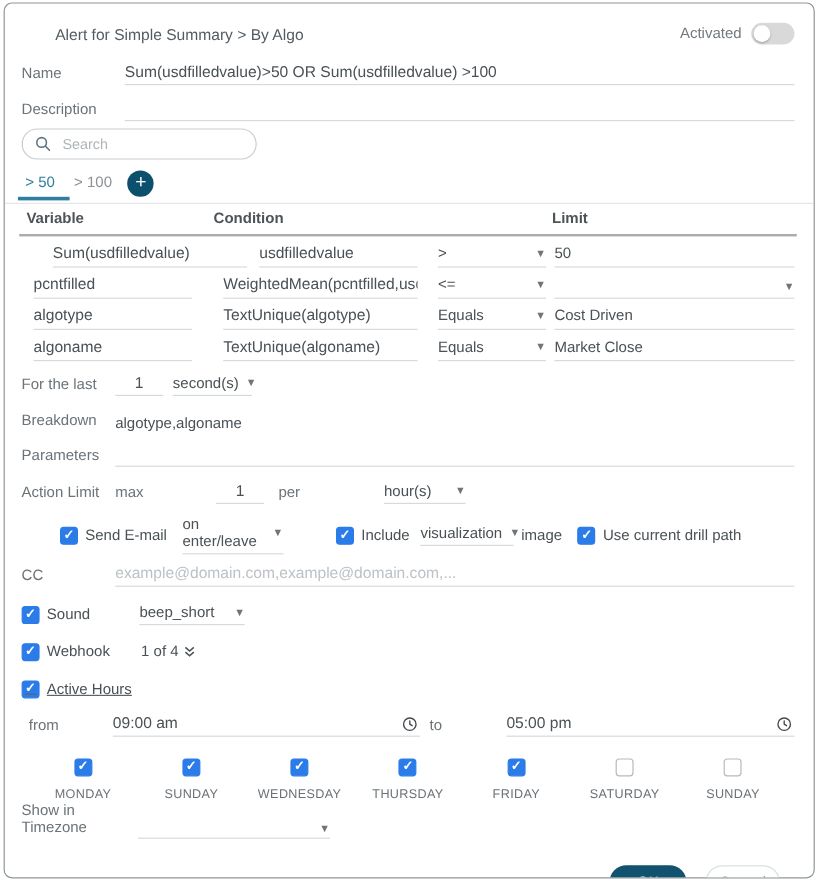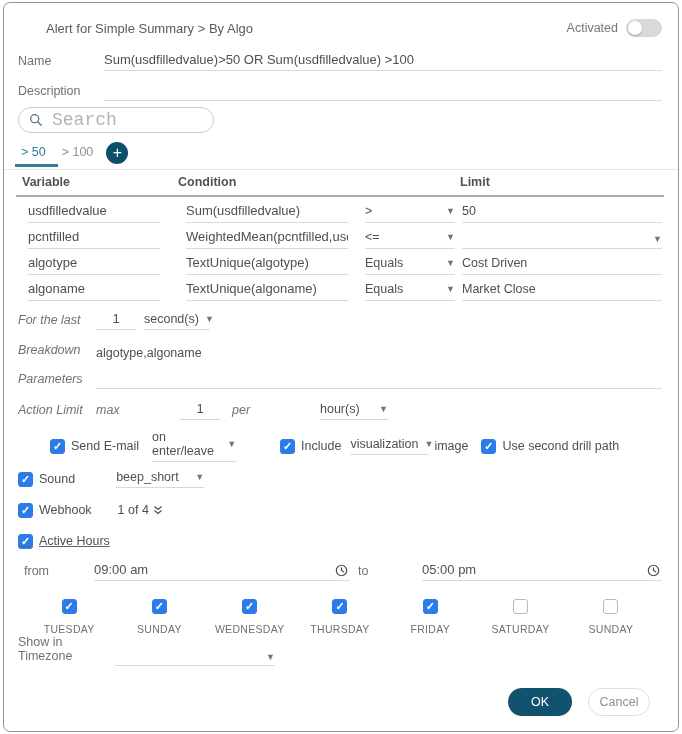--- a/index.html
+++ b/index.html
@@ -30,21 +30,21 @@
   .toggle { width:36px; height:18px; border-radius:9px; background:#d9d9d9; position:relative; cursor:pointer; }
   .toggle .knob { position:absolute; left:2px; top:2px; width:14px; height:14px; border-radius:50%;
     background:#fff; box-shadow:0 1px 2px rgba(0,0,0,.25); }
   
   .field-row { margin-top:10px; display:flex; align-items:flex-end; height:22px;justify-content:center; }
   .field-row .lbl { width:86px; flex:0 0 86px; padding-bottom:3px; }
   .field-row input { flex:1; }
   
   .search-pill { margin-top:6px; width:196px; height:26px; border:1px solid #c9cdd0; border-radius:13px;
     display:flex; align-items:center; padding:0 10px; gap:7px; }
-  .search-pill input { border:none; outline:none; flex:1; font-family:Liberation Mono, monospace; font-size:18px; color:#4a5155; background:transparent; }
+  .search-pill input { border:none; outline:none; flex:1; font-family:Liberation Sans, sans-serif; font-size:12px; color:#4a5155; background:transparent; }
   .search-pill input::placeholder { color:#aeb5b9; }
   
   .tabs { margin-top:10px; display:flex; align-items:center; gap:10px; height:26px; }
   .tab { position:relative; padding:0 3px 8px 3px; color:#8a9094; cursor:pointer; font-size:12.5px; }
   .tab.active { color:#2d7f9d; }
   .tab.active::after { content:""; position:absolute; left:-3px; width:43px; bottom:0; height:3px; background:#2d7f9d; }
   .plus-btn { width:22px; height:22px; border-radius:50%; background:#0d506e; color:#fff; display:flex;
     align-items:center; justify-content:center; font-size:16px; line-height:1; cursor:pointer; margin-top:-6px; }
   .divider { border-top:1px solid #e4e6e7; margin:0 -16px 0 -14px; }
   
@@ -57,21 +57,21 @@
   .c-var { margin-left:10px; width:132px; flex:0 0 132px; }
   .c-cond { margin-left:26px; width:162px; flex:0 0 162px; white-space:nowrap; overflow:hidden; }
   .c-op { margin-left:17px; width:90px; flex:0 0 90px; }
   .c-limit { margin-left:7px; flex:1; }
   .c-limit .caret.hidden-caret { visibility:hidden; }
   .c-limit .caret.show { visibility:visible; }
   .trow .select, .trow .line-input { padding-bottom:4px; }
   .line-input { display:flex; align-items:center; }
   
   .inline-row { display:flex; align-items:flex-end; }
-  .inline-row .lbl { padding-bottom:3px;font-style:italic; }
+  .inline-row .lbl { padding-bottom:3px; }
   .ftl { margin-top:9px; height:20px; }
   .ftl .lbl { width:78px; }
   .ftl .num { width:40px; text-align:center; margin-right:8px; }
   .ftl .select { width:66px; }
   .breakdown { margin-top:12px; height:18px; }
   .breakdown .lbl { width:78px; }
   .params { margin-top:11px; height:18px; }
   .params .lbl { width:78px; }
   .params input { flex:1; }
   .actionlimit { margin-top:11px; height:20px; }
@@ -173,22 +173,22 @@
     <div class="divider"></div>
 
     <div class="thead">
       <span class="th-var">Variable</span>
       <span class="th-cond">Condition</span>
       <span class="th-limit">Limit</span>
     </div>
     <div class="thead-line"></div>
 
     <div class="trow">
+      <span class="line-input c-cond">Sum(usdfilledvalue)</span>
       <span class="line-input c-var">usdfilledvalue</span>
-      <span class="line-input c-cond">Sum(usdfilledvalue)</span>
       <span class="select c-op">
           <span>&gt;</span>
           <span class="caret">▼</span>
         </span>
       <span class="select c-limit">
           <span>50</span>
           <span class="caret hidden-caret">▼</span>
         </span>
     </div>
     <div class="trow">
@@ -266,23 +266,27 @@
           <span class="caret">▼</span>
         </span>
       <span class="cb cb2 checked"></span>
       <span class="cb-lbl">Include</span>
       <span class="select sel-vis">
           <span>visualization</span>
           <span class="caret">▼</span>
         </span>
       <span class="cb-lbl img-lbl">image</span>
       <span class="cb cb3 checked"></span>
-      <span class="cb-lbl">Use second drill path</span>
-    </div>
-
+      <span class="cb-lbl">Use current drill path</span>
+    </div>
+
+    <div class="inline-row cc-row">
+      <span class="lbl">CC</span>
+      <input class="line" type="text" placeholder="example@domain.com,example@domain.com,..." style="">
+    </div>
 
     <div class="sound-row">
       <span class="cb checked"></span>
       <span class="cb-lbl">Sound</span>
       <span class="select sel-sound">
           <span>beep_short</span>
           <span class="caret">▼</span>
         </span>
     </div>
 
@@ -331,21 +335,21 @@
     <div class="days-checks">
       <span class="cb checked"></span>
       <span class="cb checked"></span>
       <span class="cb checked"></span>
       <span class="cb checked"></span>
       <span class="cb checked"></span>
       <span class="cb"></span>
       <span class="cb"></span>
     </div>
     <div class="days-labels">
-      <span>TUESDAY</span>
+      <span>MONDAY</span>
       <span>SUNDAY</span>
       <span>WEDNESDAY</span>
       <span>THURSDAY</span>
       <span>FRIDAY</span>
       <span>SATURDAY</span>
       <span>SUNDAY</span>
     </div>
 
     <div class="tz-row">
       <span class="lbl">Show in Timezone</span>

